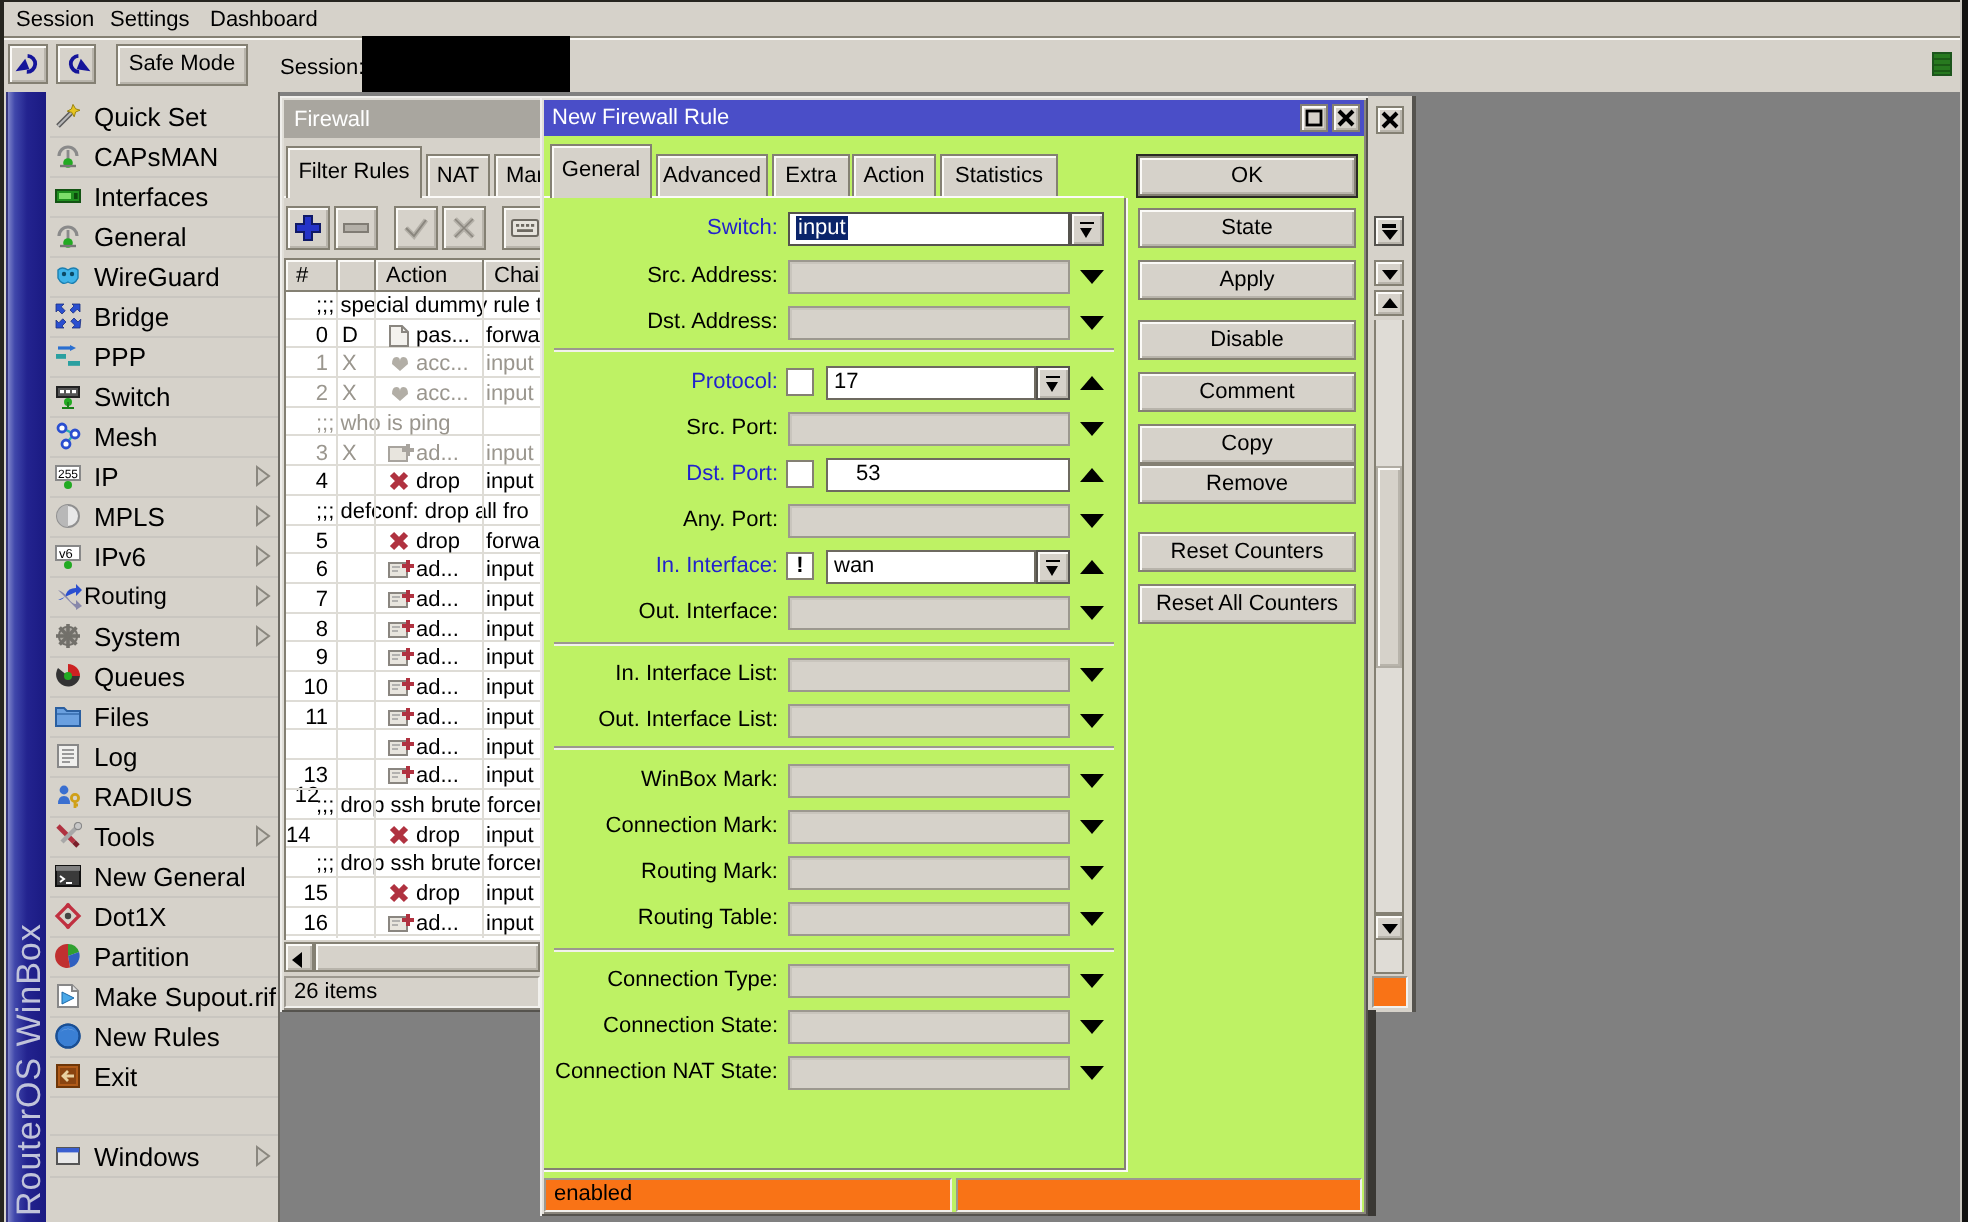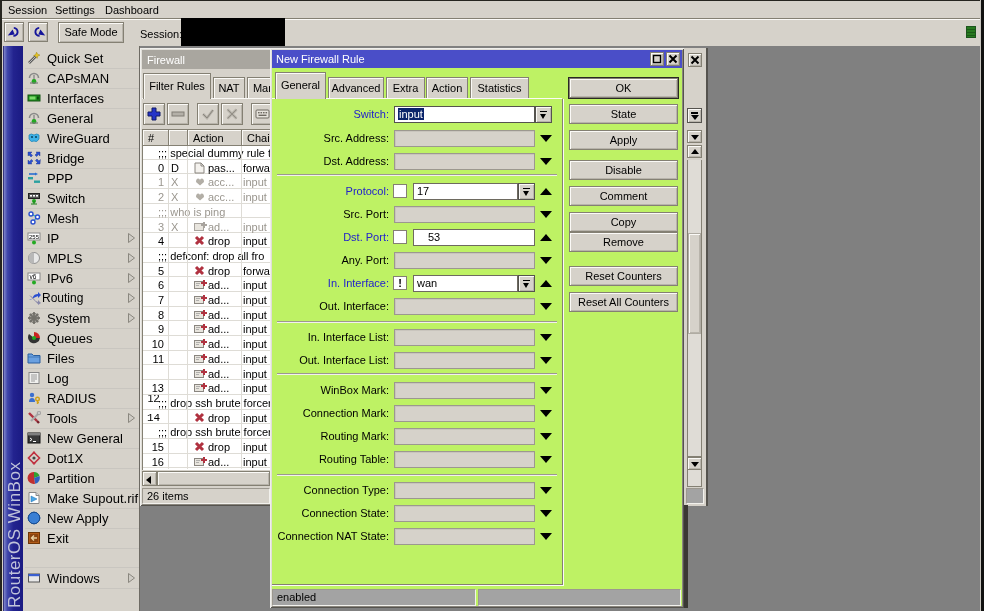--- a/index.html
+++ b/index.html
@@ -1,19 +1,19 @@
 <!DOCTYPE html>
 <html><head><meta charset="utf-8"><style>
 * { margin:0; padding:0; box-sizing:border-box; }
 html,body { width:984px; height:611px; overflow:hidden; }
 body { font-family:"Liberation Sans", sans-serif; background:#d6d2ca; position:relative; font-size:11px; color:#000; }
 .a { position:absolute; }
 .raised { background:#d6d2ca; border:1px solid #848073; box-shadow: inset 1px 1px 0 #fbfaf7, inset -1px -1px 0 #b8b4ab; }
 .btn { background:#d6d2ca; border:1px solid #848073; box-shadow: inset 1px 1px 0 #fbfaf7, inset -1px -1px 0 #b8b4ab; text-align:center; }
-.sunk { border:1px solid #9c988f; border-right-color:#f2f1ed; border-bottom-color:#f2f1ed; background:#a3a3a3; }
+.sunk { border:1px solid #9c988f; border-right-color:#f2f1ed; border-bottom-color:#f2f1ed; background:#f97316; }
 .white { background:#fff; border:1px solid #6e6a60; }
 .dis { background:#d6d2ca; border:1px solid #9c988f; box-shadow: inset 1px 1px 0 #c9c5bd; }
 .tri-d { width:0; height:0; border-left:6px solid transparent; border-right:6px solid transparent; border-top:7px solid #000; }
 .tri-u { width:0; height:0; border-left:6px solid transparent; border-right:6px solid transparent; border-bottom:7px solid #000; }
 .lbl { position:absolute; width:119px; text-align:right; font-size:11px; white-space:nowrap; }
 .sep { position:absolute; left:7px; width:280px; height:2px; border-top:1px solid #9c988f; border-bottom:1px solid #f2f1ed; }
 .tab { position:absolute; background:#d6d2ca; border:1px solid #848073; border-bottom:none; box-shadow: inset 1px 1px 0 #fbfaf7; text-align:center; font-size:11px; }
 .cell { position:absolute; font-size:11px; white-space:nowrap; overflow:hidden; }
 </style></head><body>
 
@@ -243,21 +243,21 @@
       <path d="M9 1.5 L9 4.5 L12 4.5" fill="#ddd" stroke="#888"></path>
       <path d="M4 11 L10 8 L4 5 Z" fill="#4aa8e8" stroke="#1a68a8" stroke-width="0.5"></path>
     </svg></div>
 <div class="a" style="left:47px;top:491px;font-size:13px;">Make Supout.rif</div>
 <div class="a" style="left:25px;top:508px;width:114px;height:1px;background:#c9c6c0;"></div>
 <div class="a" style="left:27px;top:511px;width:14px;height:14px;"><svg width="14" height="14">
       <circle cx="7" cy="7" r="5.8" fill="#3a7fd4" stroke="#1a4f94"></circle>
       <path d="M3 5 Q7 2 11 5 Q9 3.4 7 3.4 Q5 3.4 3 5Z" fill="#bcd8f4"></path>
       <circle cx="7" cy="7" r="5.8" fill="none" stroke="#1a4f94"></circle>
     </svg></div>
-<div class="a" style="left:47px;top:511px;font-size:13px;">New Apply</div>
+<div class="a" style="left:47px;top:511px;font-size:13px;">New Rules</div>
 <div class="a" style="left:25px;top:528px;width:114px;height:1px;background:#c9c6c0;"></div>
 <div class="a" style="left:27px;top:531px;width:14px;height:14px;"><svg width="14" height="14">
       <rect x="1.5" y="1.5" width="11" height="11" fill="#b05a18" stroke="#6e3608"></rect>
       <rect x="3" y="3" width="8" height="8" fill="#8a4410"></rect>
       <path d="M10 7 L5 7 M7 4.5 L4.5 7 L7 9.5" stroke="#e8d0a0" stroke-width="1.4" fill="none"></path>
     </svg></div>
 <div class="a" style="left:47px;top:531px;font-size:13px;">Exit</div>
 <div class="a" style="left:25px;top:548px;width:114px;height:1px;background:#c9c6c0;"></div>
 <div class="a" style="left:27px;top:571px;width:14px;height:14px;"><svg width="14" height="14">
       <rect x="1.5" y="3" width="11" height="8" fill="#e8e8e8" stroke="#555"></rect>
@@ -461,21 +461,21 @@
           <path d="M2 4.5 L6 4.5 M2 6.5 L5 6.5" stroke="#a0a0a0" stroke-width="0.8"></path>
           <path d="M10 1 L10 7 M7 4 L13 4" stroke="#b03240" stroke-width="2"></path>
         </svg></span>
 <span class="cell" style="left:65px;top:1px;color:#000;">ad...</span>
 <span class="cell" style="left:100px;top:1px;color:#000;">input</span>
 </div>
 <div class="a" style="left:0;top:249.9px;width:127px;height:13.7px;border-bottom:1px solid #dedcd6;">
 <span class="cell" style="left:15px;top:1px;color:#000;">;;; drop ssh brute forcers</span>
 </div>
 <div class="a" style="left:0;top:264.6px;width:127px;height:13.7px;border-bottom:1px solid #dedcd6;">
-<span class="cell" style="left:0;top:1px;width:21px;text-align:center;color:#000;font-family:Liberation Mono, monospace;">14</span>
+<span class="cell" style="left:0;top:1px;width:21px;text-align:left;color:#000;">14</span>
 <span class="cell" style="left:28px;top:1px;color:#000;"></span>
 <span class="a" style="left:51px;top:1px;"><svg width="11" height="11">
           <path d="M2 2 L9 9 M9 2 L2 9" stroke="#b03240" stroke-width="3"></path>
         </svg></span>
 <span class="cell" style="left:65px;top:1px;color:#000;">drop</span>
 <span class="cell" style="left:100px;top:1px;color:#000;">input</span>
 </div>
 <div class="a" style="left:0;top:279.3px;width:127px;height:13.7px;border-bottom:1px solid #dedcd6;">
 <span class="cell" style="left:15px;top:1px;color:#000;">;;; drop ssh brute forcers</span>
 </div>

